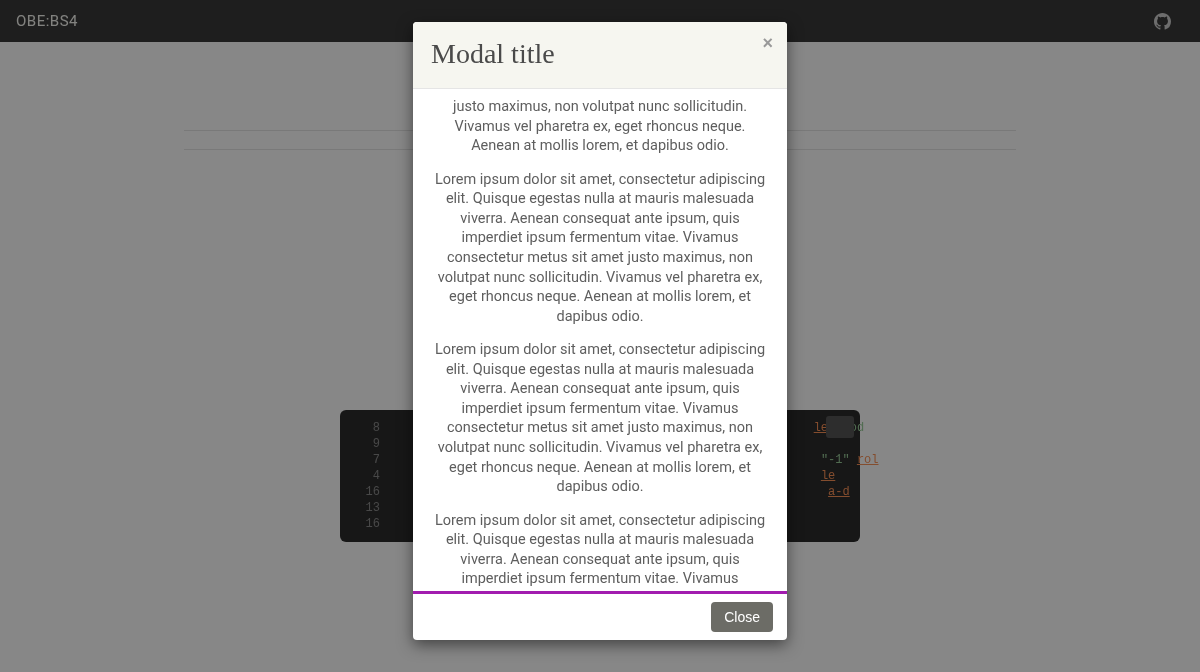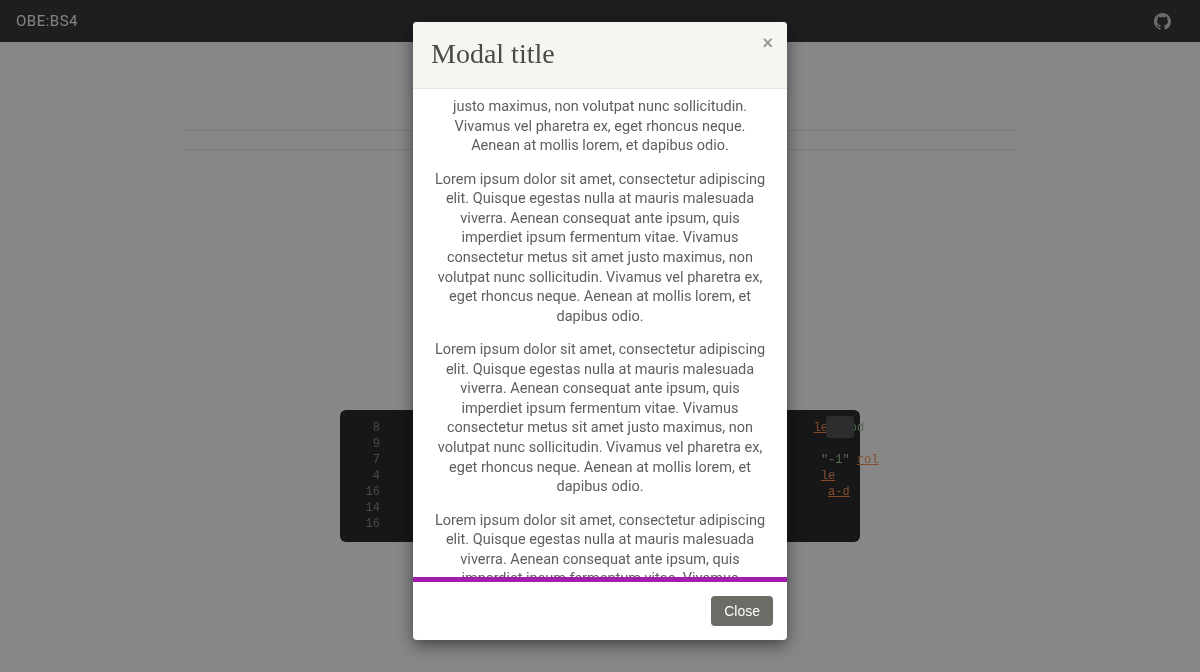--- a/index.html
+++ b/index.html
@@ -122,22 +122,22 @@
   padding: 8px 18px 12px;
   overflow-y: auto;
   flex: 1;
   color: #5e5e5e;
   font-size: 14.5px;
   line-height: 1.35;
   text-align: center;
 }
 .modal-body p { margin-bottom: 14px; }
 .modal-footer {
-  padding: 14px 14px;
-  border-top: 5px solid #a21caf;
+  padding: 8px 14px;
+  border-top: 3px solid #a21caf;
   display: flex;
   justify-content: flex-end;
   gap: 8px;
 }
 .btn {
   padding: 7px 13px;
   font-size: 14px;
   border-radius: 4px;
   border: none;
   cursor: pointer;
@@ -174,21 +174,21 @@
   <div style="height:70px"></div>
   <hr class="hr">
   <hr class="hr">
   <div class="code-block">
     <div class="code-copy-btn"></div>
     <div class="code-line"><span class="ln">8</span><span style="visibility:hidden">XXXXXXXXXXXXXXXXXXXXXXXXXXXXXXXXXXXXXXXXXXXXXXXXXXXXXXXXXX</span><span class="attr">le</span><span class="punct">=</span><span class="str">"mod</span></div>
     <div class="code-line"><span class="ln">9</span></div>
     <div class="code-line"><span class="ln">7</span><span style="visibility:hidden">XXXXXXXXXXXXXXXXXXXXXXXXXXXXXXXXXXXXXXXXXXXXXXXXXXXXXXXXXXX</span><span class="str">"-1"</span><span class="punct">&nbsp;</span><span class="attr">rol</span></div>
     <div class="code-line"><span class="ln">4</span><span style="visibility:hidden">XXXXXXXXXXXXXXXXXXXXXXXXXXXXXXXXXXXXXXXXXXXXXXXXXXXXXXXXXXX</span><span class="attr">le</span></div>
     <div class="code-line"><span class="ln">16</span><span style="visibility:hidden">XXXXXXXXXXXXXXXXXXXXXXXXXXXXXXXXXXXXXXXXXXXXXXXXXXXXXXXXXXXX</span><span class="attr">a-d</span></div>
-    <div class="code-line"><span class="ln">14</span><span>    </span><span class="punct">&lt;/</span><span class="tag">div</span><span class="punct">&gt;</span></div>
+    <div class="code-line"><span class="ln">13</span><span>    </span><span class="punct">&lt;/</span><span class="tag">div</span><span class="punct">&gt;</span></div>
     <div class="code-line"><span class="ln">16</span><span>    </span><span class="punct">&lt;</span><span class="tag">div</span><span class="punct">&nbsp;</span><span class="attr">class</span><span class="punct">=</span><span class="str">"modal-body"</span><span class="punct">&gt;</span></div>
   </div>
 </div>
 
 <div class="backdrop"></div>
 
 <div class="modal">
   <div class="modal-header">
     <div class="modal-title">Modal title</div>
     <button class="modal-close">×</button>

